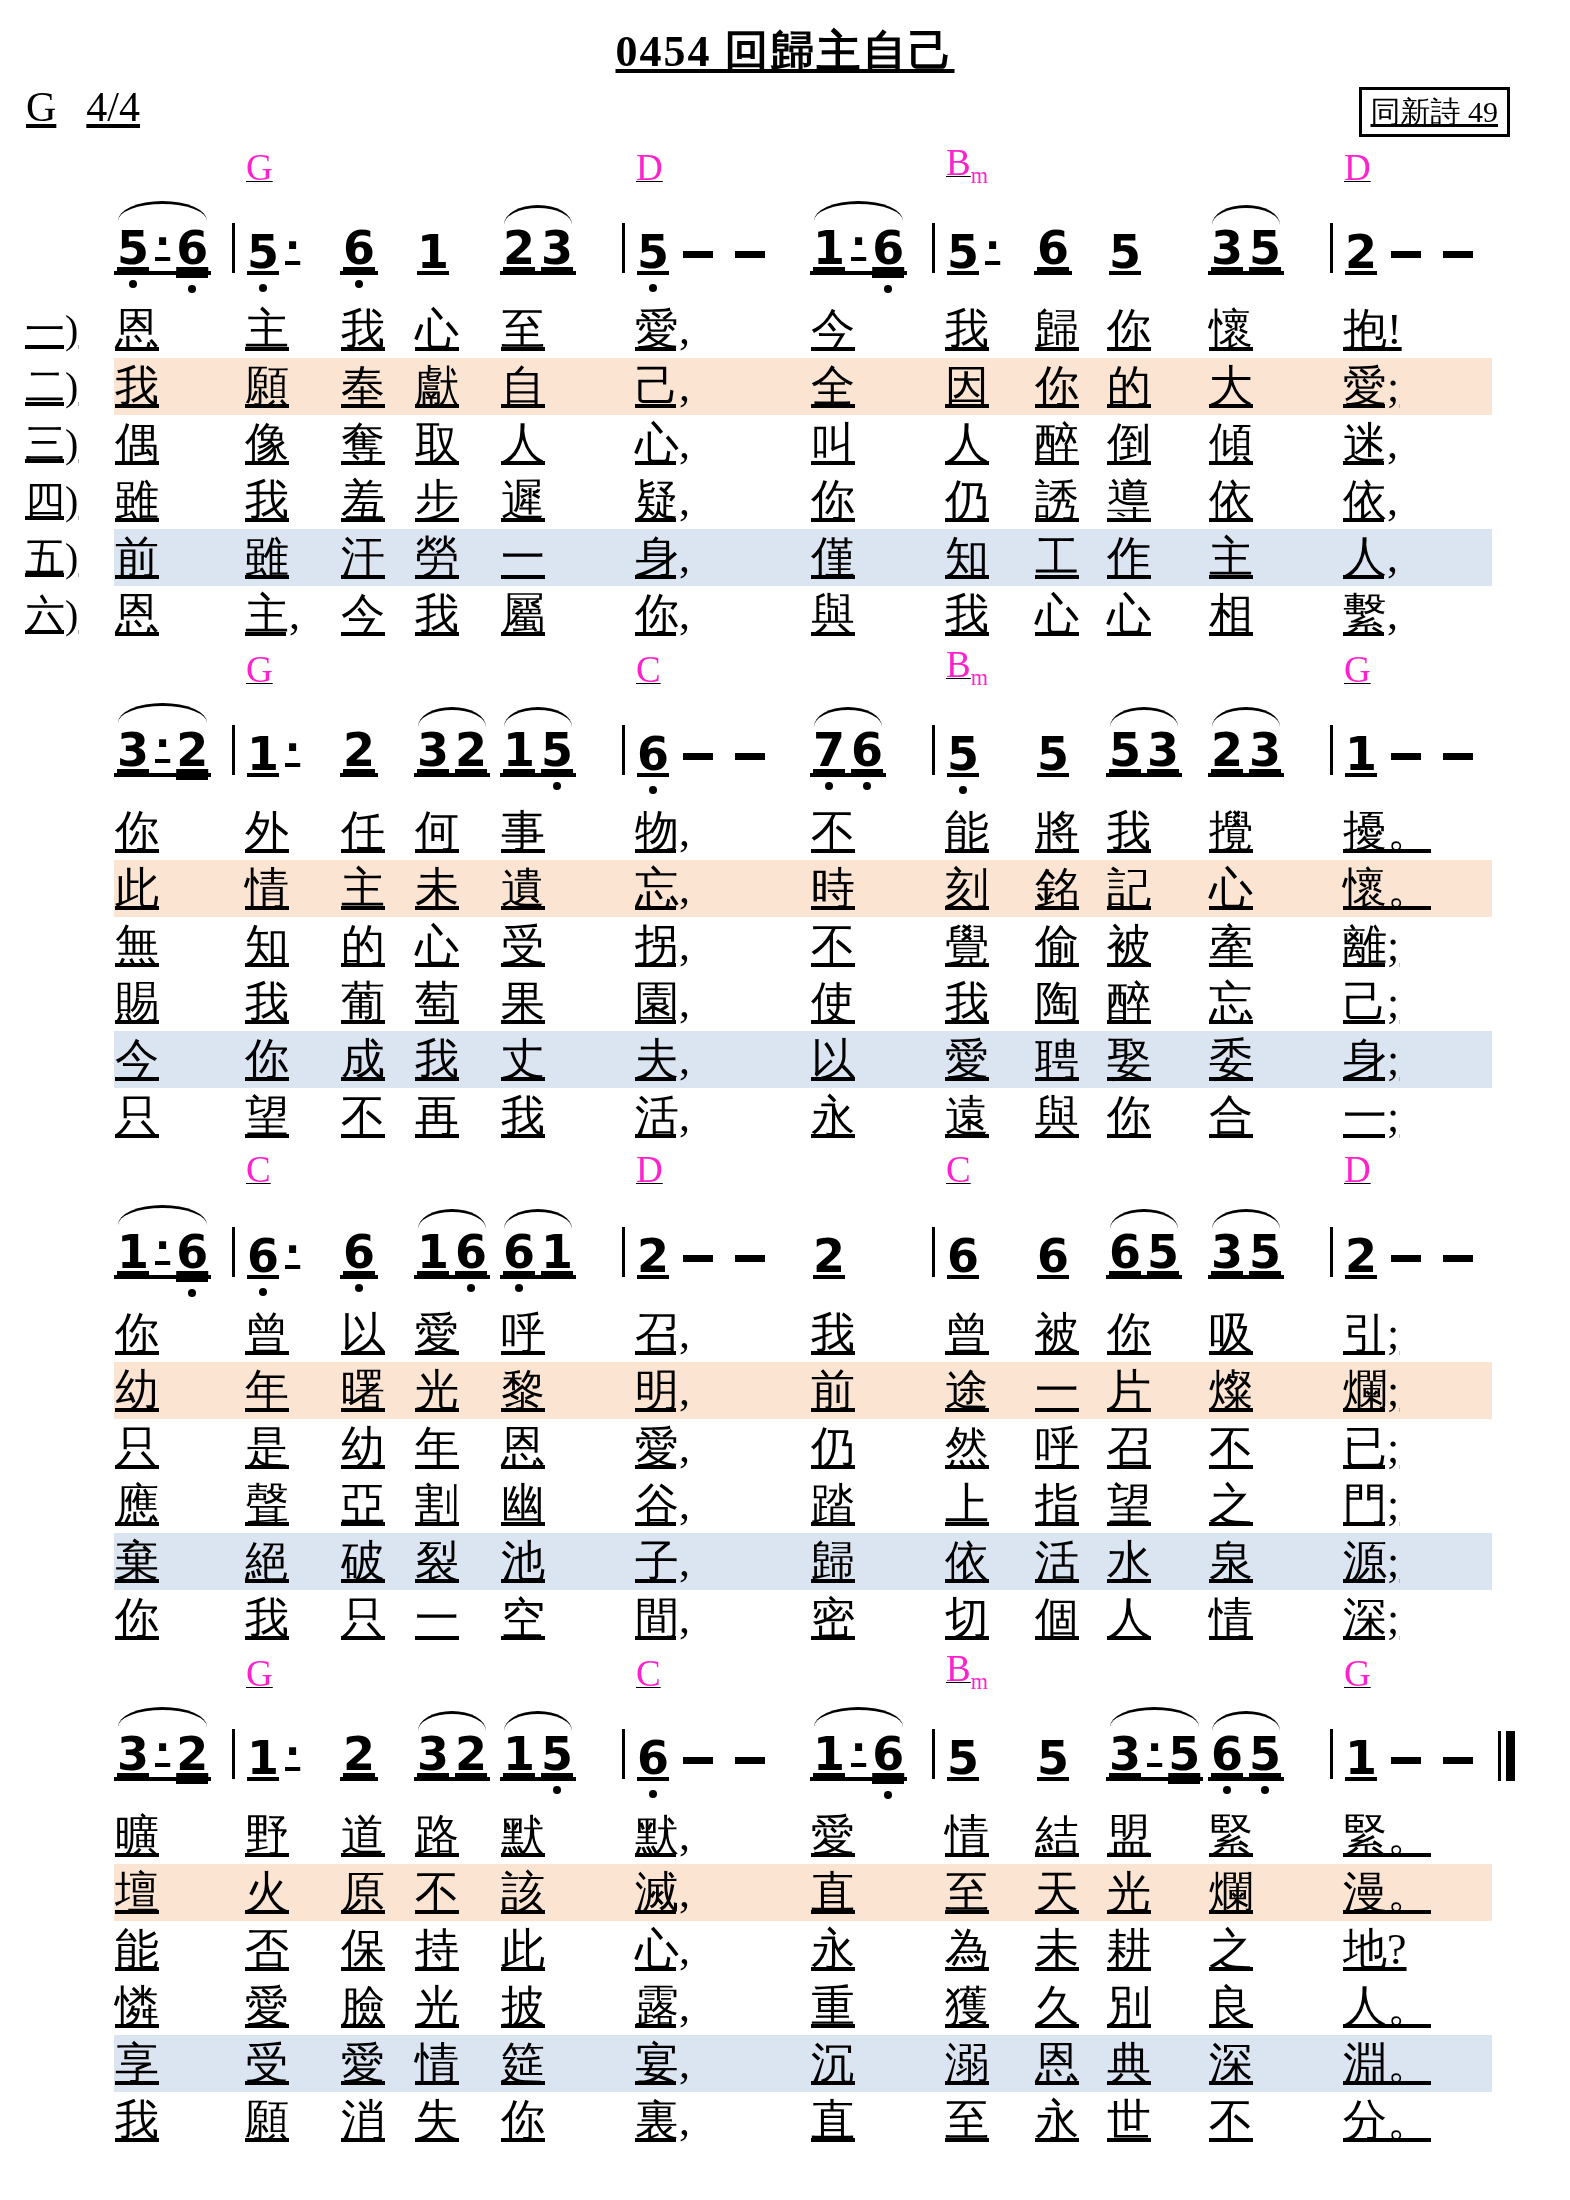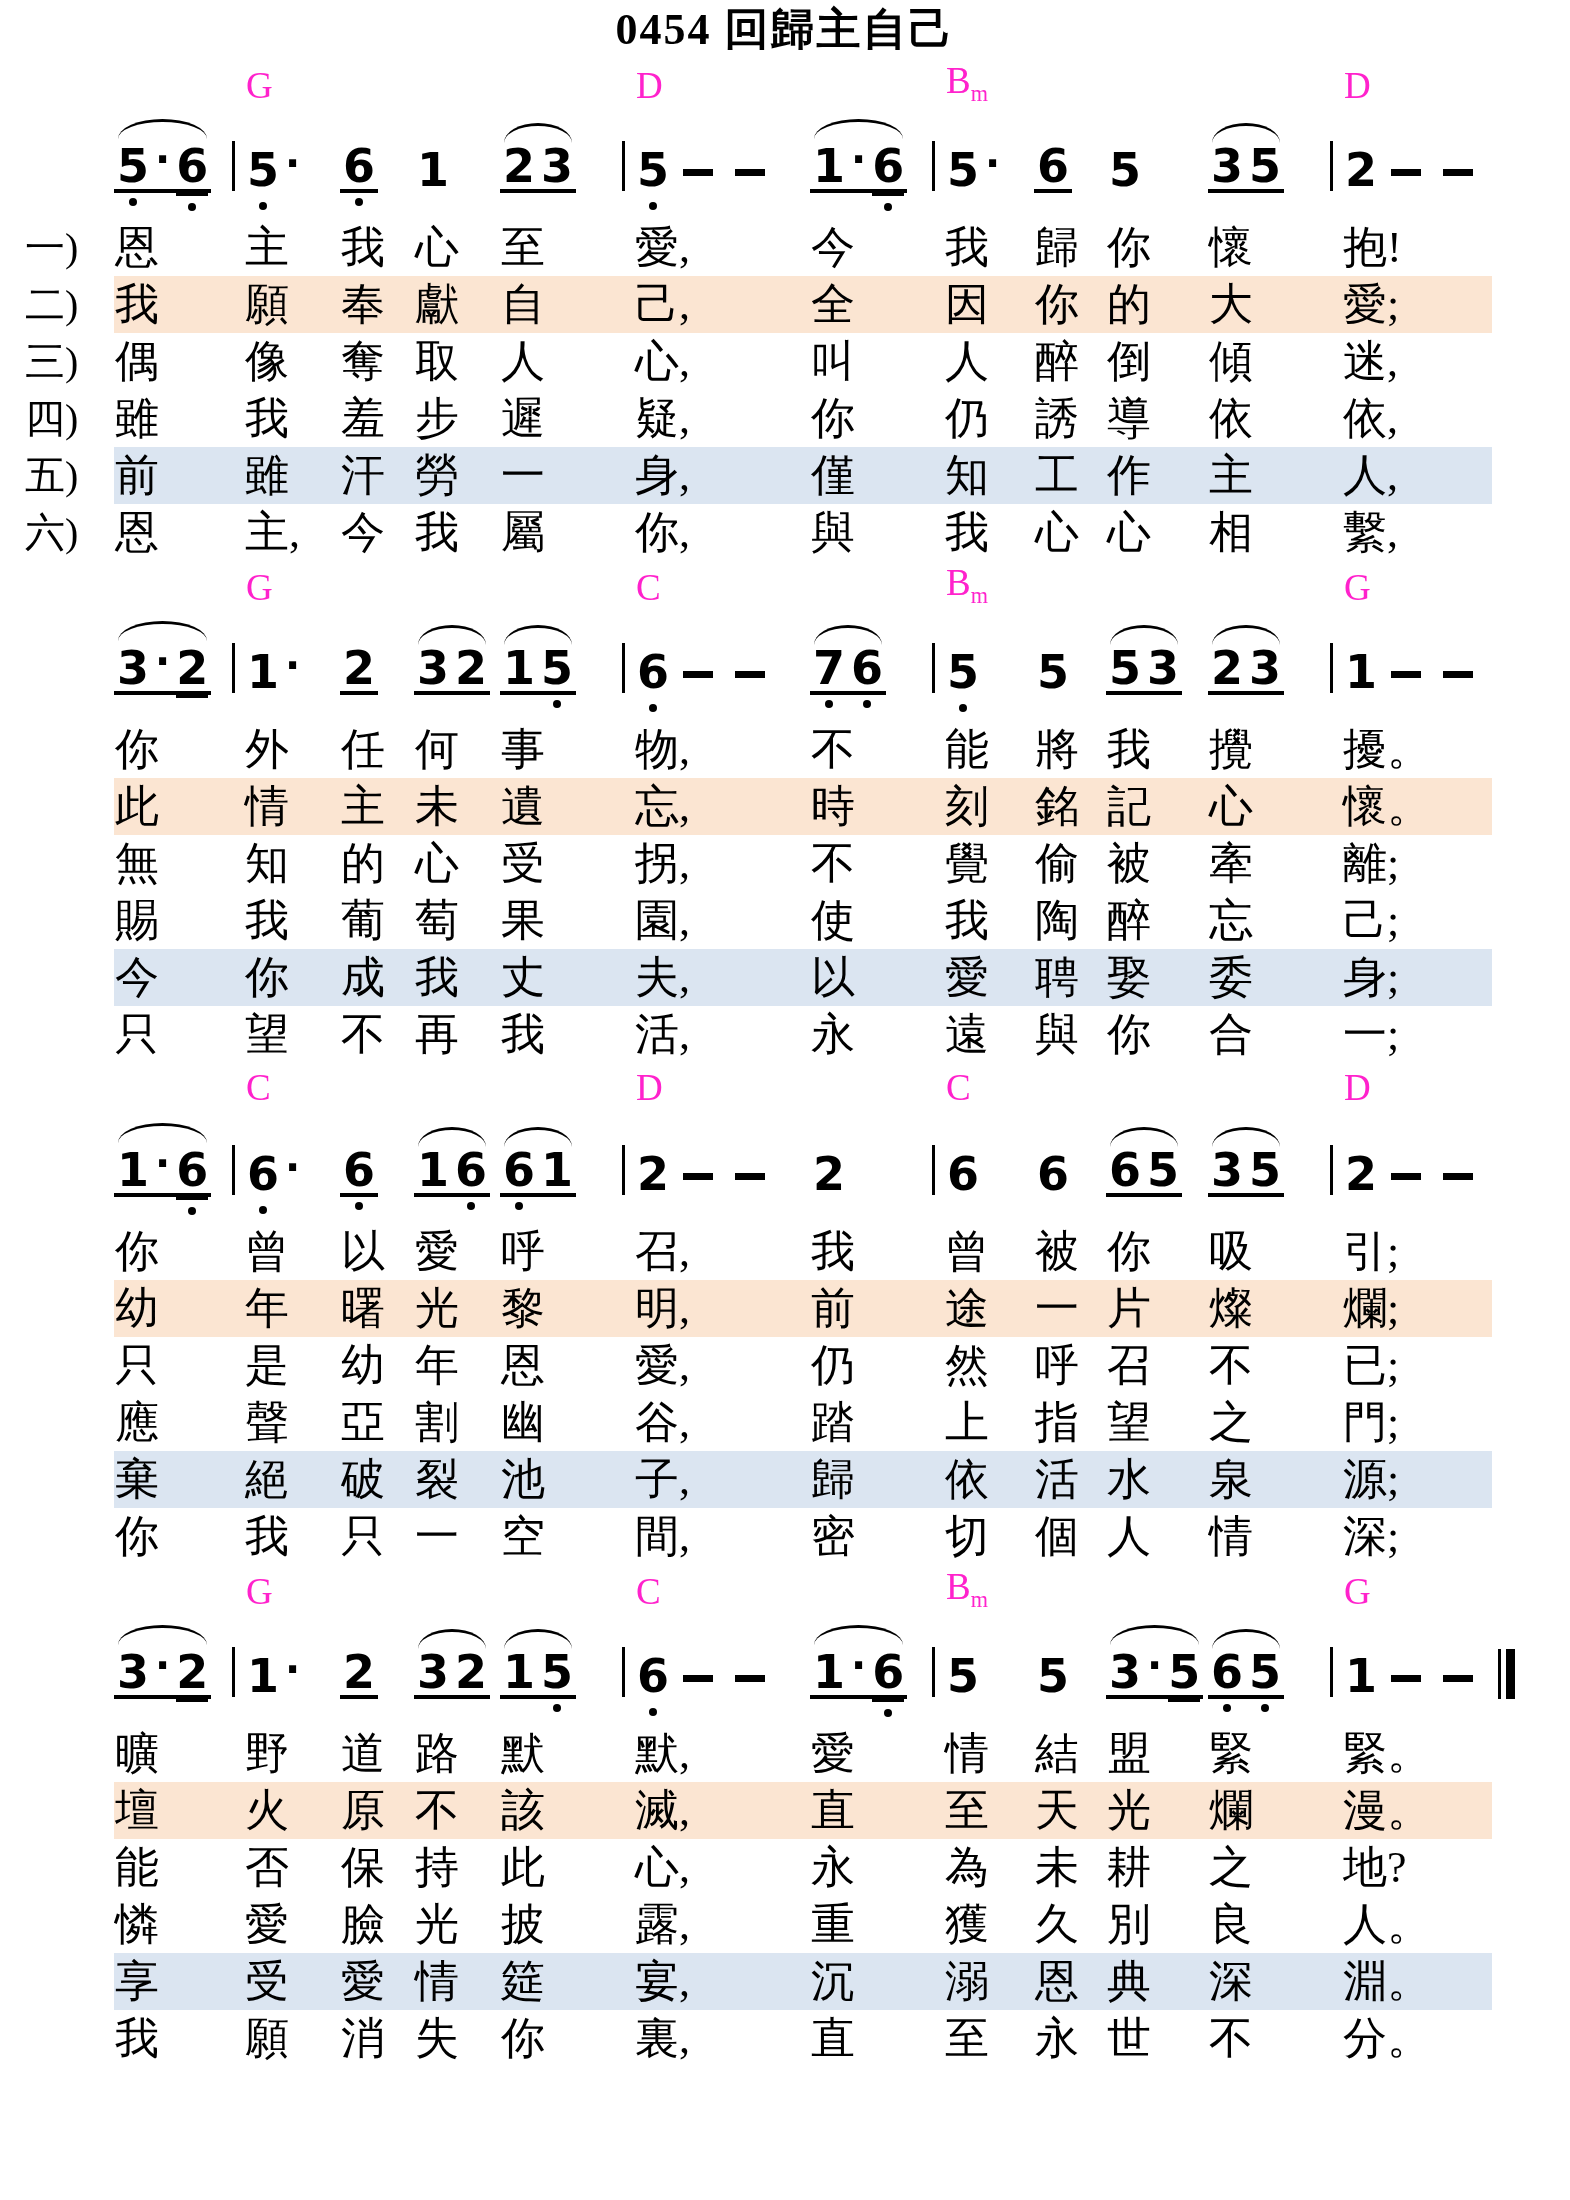--- a/index.html
+++ b/index.html
@@ -1,17 +1,17 @@
 <!DOCTYPE html>
 <html><head>
 <meta charset="utf-8">
 <style>
   html,body{margin:0;padding:0;background:#fff;}
   body{width:1570px;height:2200px;overflow:hidden;font-family:"Liberation Serif",serif;color:#000;}
-  .sheet{padding:0 24px 0 24px;}
+  .sheet{padding:22px 24px 0 24px;text-decoration:underline;}
   .title{margin:0;text-align:center;font-size:44px;font-weight:bold;letter-spacing:2px;}
   .keyrow{display:flex;justify-content:space-between;align-items:flex-start;margin-top:2px;height:58px;}
   .keysig{font-size:42px;padding-left:2px;}
   .keysig .time{margin-left:30px;}
   .refbox{border:3px solid #000;padding:0 9px;font-size:30px;line-height:44px;margin-right:36px;margin-top:4px;}
 
   .grid{display:grid;grid-template-columns:90px 108px 22px 96px 74px 86px 112px 22px 176px 112px 22px 90px 72px 102px 112px 22px 150px;}
   .system{margin-top:0;}
   .chords{height:46px;align-items:end;}
   .ccell{padding-left:2px;}
@@ -39,20 +39,26 @@
   .lyric{height:57px;align-items:center;}
   .lcell{font-size:44px;line-height:57px;height:57px;white-space:nowrap;padding-left:1px;}
   .vlabel{font-size:40px;}
   .footnote{text-align:center;font-size:33px;margin-top:12px;}
 </style>
 </head>
 <body>
 
 <div class="sheet">
   <h1 class="title">0454  回歸主自己</h1>
+  <div class="keyrow">
+    <div class="keysig">
+      <span>G</span><span class="time">4/4</span>
+    </div>
+    <div class="refbox">同新詩 49</div>
+  </div>
 
   <div id="systems">
       <section class="system">
         <div class="grid chords">
           <div class="ccell"></div>
           <div class="ccell"></div>
           <div class="ccell"></div>
           <div class="ccell"><span class="chord" style="color: rgb(255, 34, 204);">G</span></div>
           <div class="ccell"></div>
           <div class="ccell"></div>

